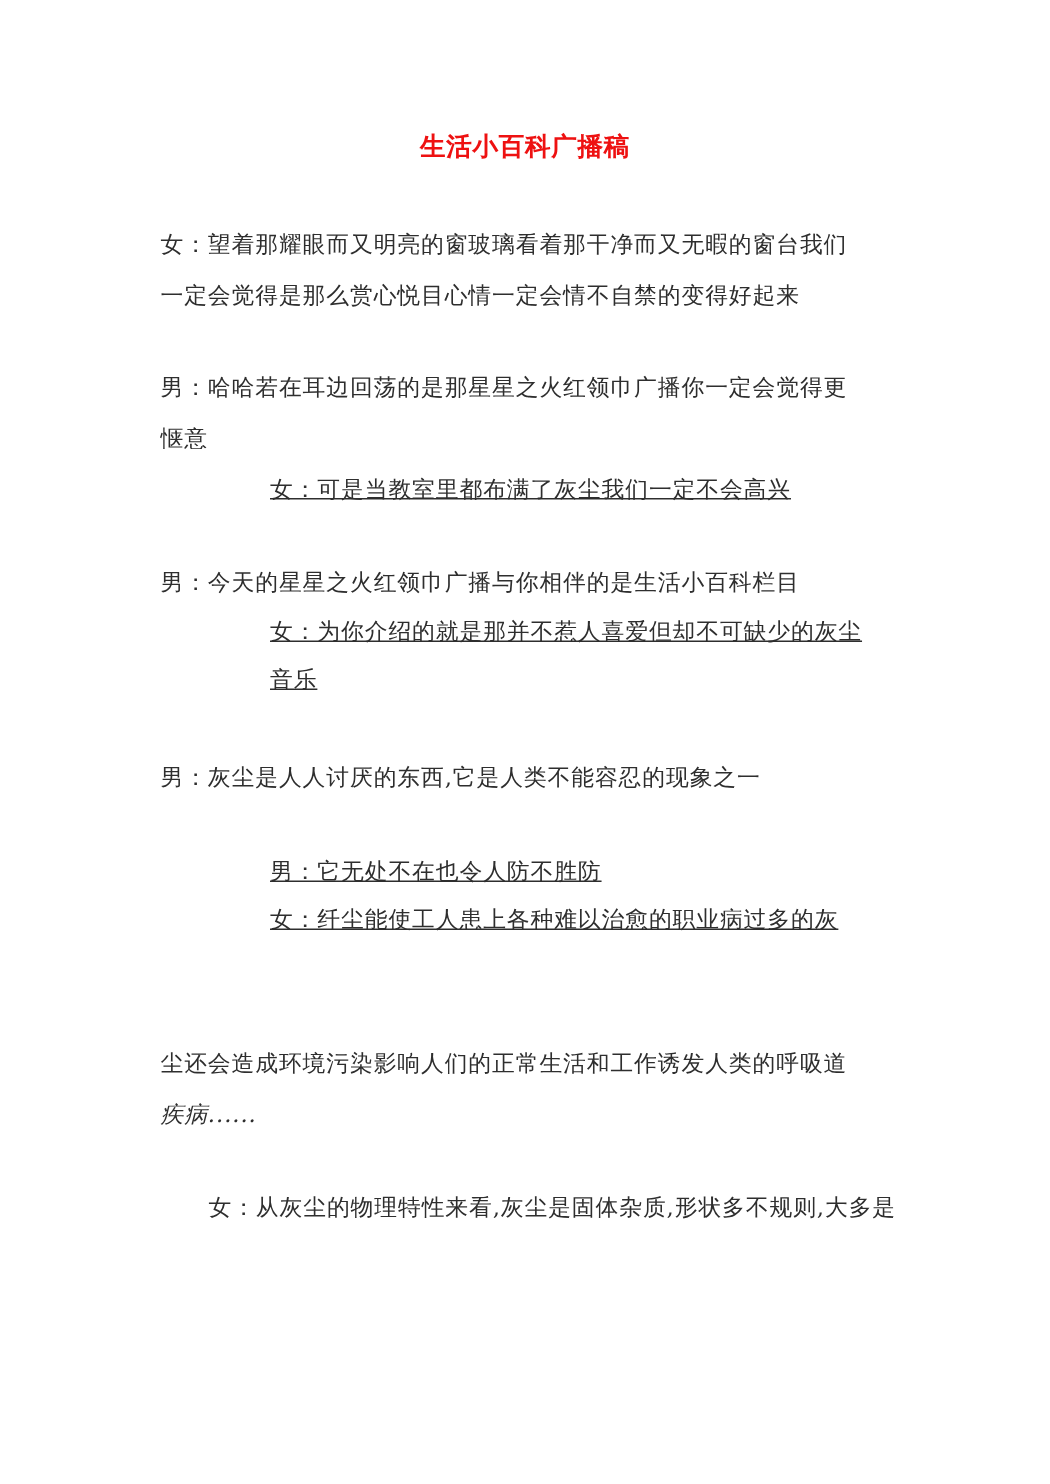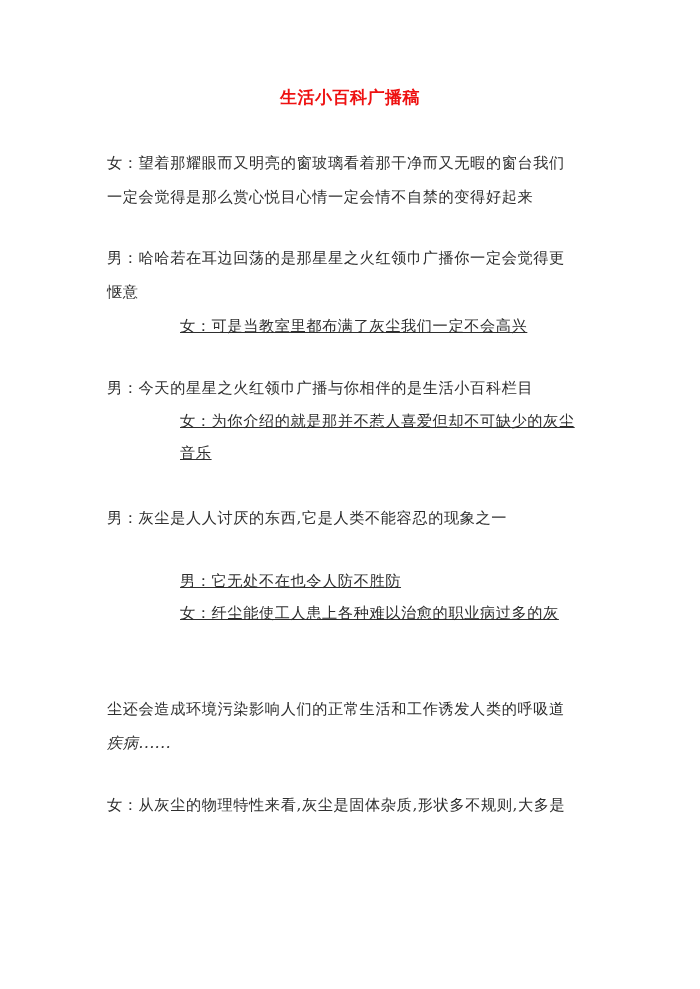--- a/index.html
+++ b/index.html
@@ -57,14 +57,14 @@
   <div class="line l0" style="top: 282px;">惬意</div>
   <div class="line l1" style="top: 316px;">女：可是当教室里都布满了灰尘我们一定不会高兴</div>
   <div class="line l0" style="top: 378px;">男：今天的星星之火红领巾广播与你相伴的是生活小百科栏目</div>
   <div class="line l1" style="top: 411px;">女：为你介绍的就是那并不惹人喜爱但却不可缺少的灰尘</div>
   <div class="line l1" style="top: 443px;">音乐</div>
   <div class="line l0" style="top: 508px;">男：灰尘是人人讨厌的东西,它是人类不能容忍的现象之一</div>
   <div class="line l1" style="top: 571px;">男：它无处不在也令人防不胜防</div>
   <div class="line l1" style="top: 603px;">女：纤尘能使工人患上各种难以治愈的职业病过多的灰</div>
   <div class="line l0" style="top: 699px;">尘还会造成环境污染影响人们的正常生活和工作诱发人类的呼吸道</div>
   <div class="line l0" style="top: 733px; font-style: italic;">疾病......</div>
-  <div class="line l0" style="top: 795px;">女：从灰尘的物理特性来看,灰尘是固体杂质,形状多不规则,大多是</div>
+  <div class="line l0" style="top: 795px; margin-left: 32px;">女：从灰尘的物理特性来看,灰尘是固体杂质,形状多不规则,大多是</div>
 </div>
 
 </body></html>

